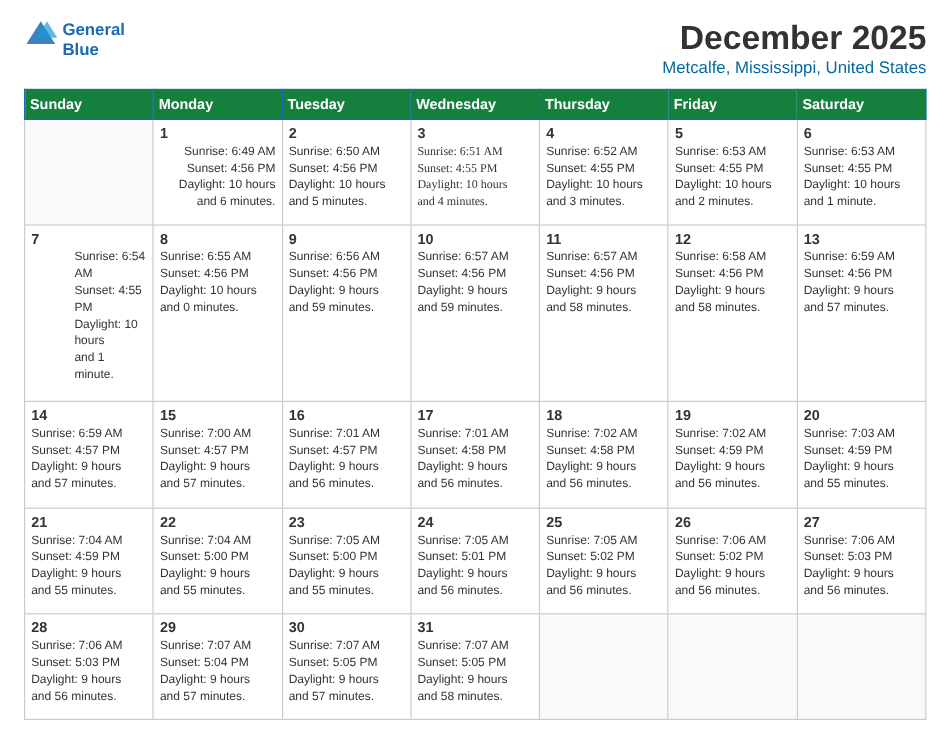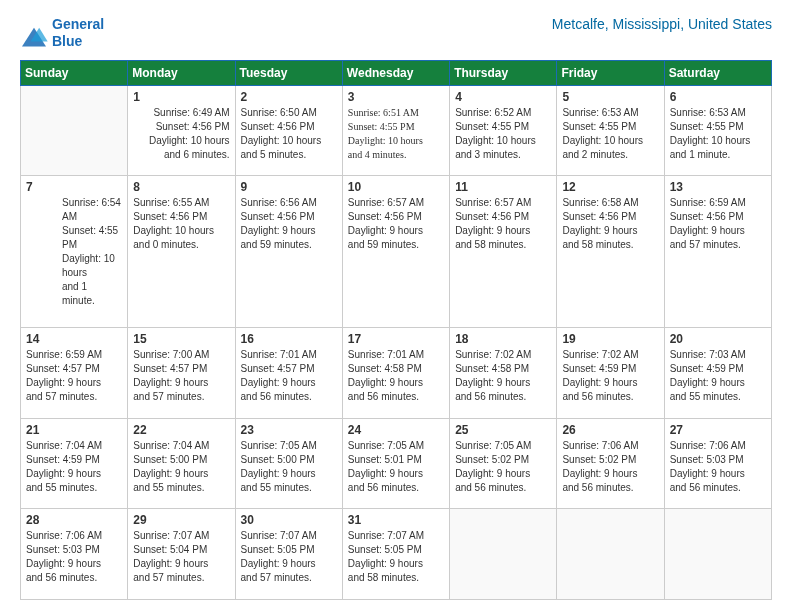--- a/index.html
+++ b/index.html
@@ -18,21 +18,21 @@
       flex-direction: column;
     }
     .header {
       display: flex;
       align-items: flex-start;
       justify-content: space-between;
       margin-bottom: 10px;
     }
     .logo {
       display: flex;
-      align-items: flex-end;
+      align-items: flex-start;
       gap: 4px;
     }
     .logo-text {
       font-size: 14px;
       font-weight: bold;
       color: #333;
       line-height: 1.2;
     }
     .logo-text span {
       color: #1a6bb5;
@@ -103,20 +103,21 @@
       <svg class="logo-icon" viewBox="0 0 32 28" xmlns="http://www.w3.org/2000/svg">
         <polygon points="16,2 30,24 2,24" fill="#1a6bb5" opacity="0.85"></polygon>
         <polygon points="22,2 32,18 12,18" fill="#1a9cd8" opacity="0.7"></polygon>
       </svg>
       <div class="logo-text">
         <div><span>General</span></div>
         <div><span>Blue</span></div>
       </div>
     </div>
     <div class="title-block">
+      <div class="main-title">December 2025</div>
       <div class="subtitle">Metcalfe, Mississippi, United States</div>
     </div>
   </div>
 
   <table class="calendar">
     <thead>
       <tr>
 
       <th>Sunday</th>
           <th>Monday</th>

